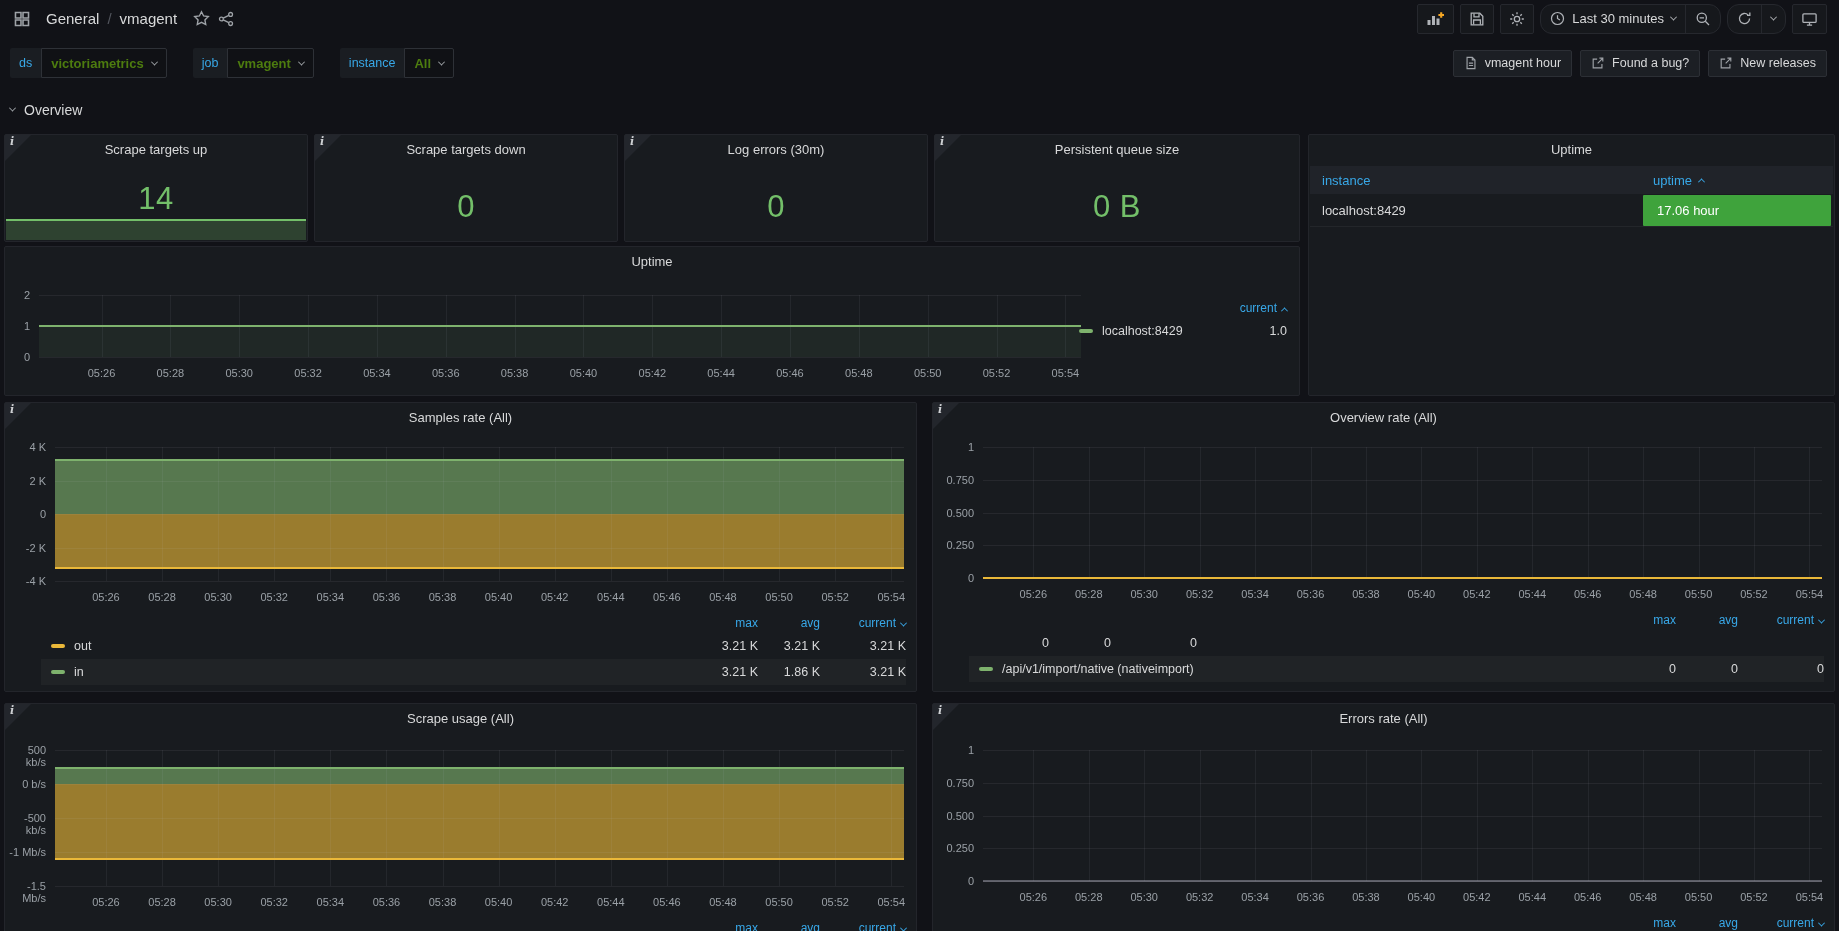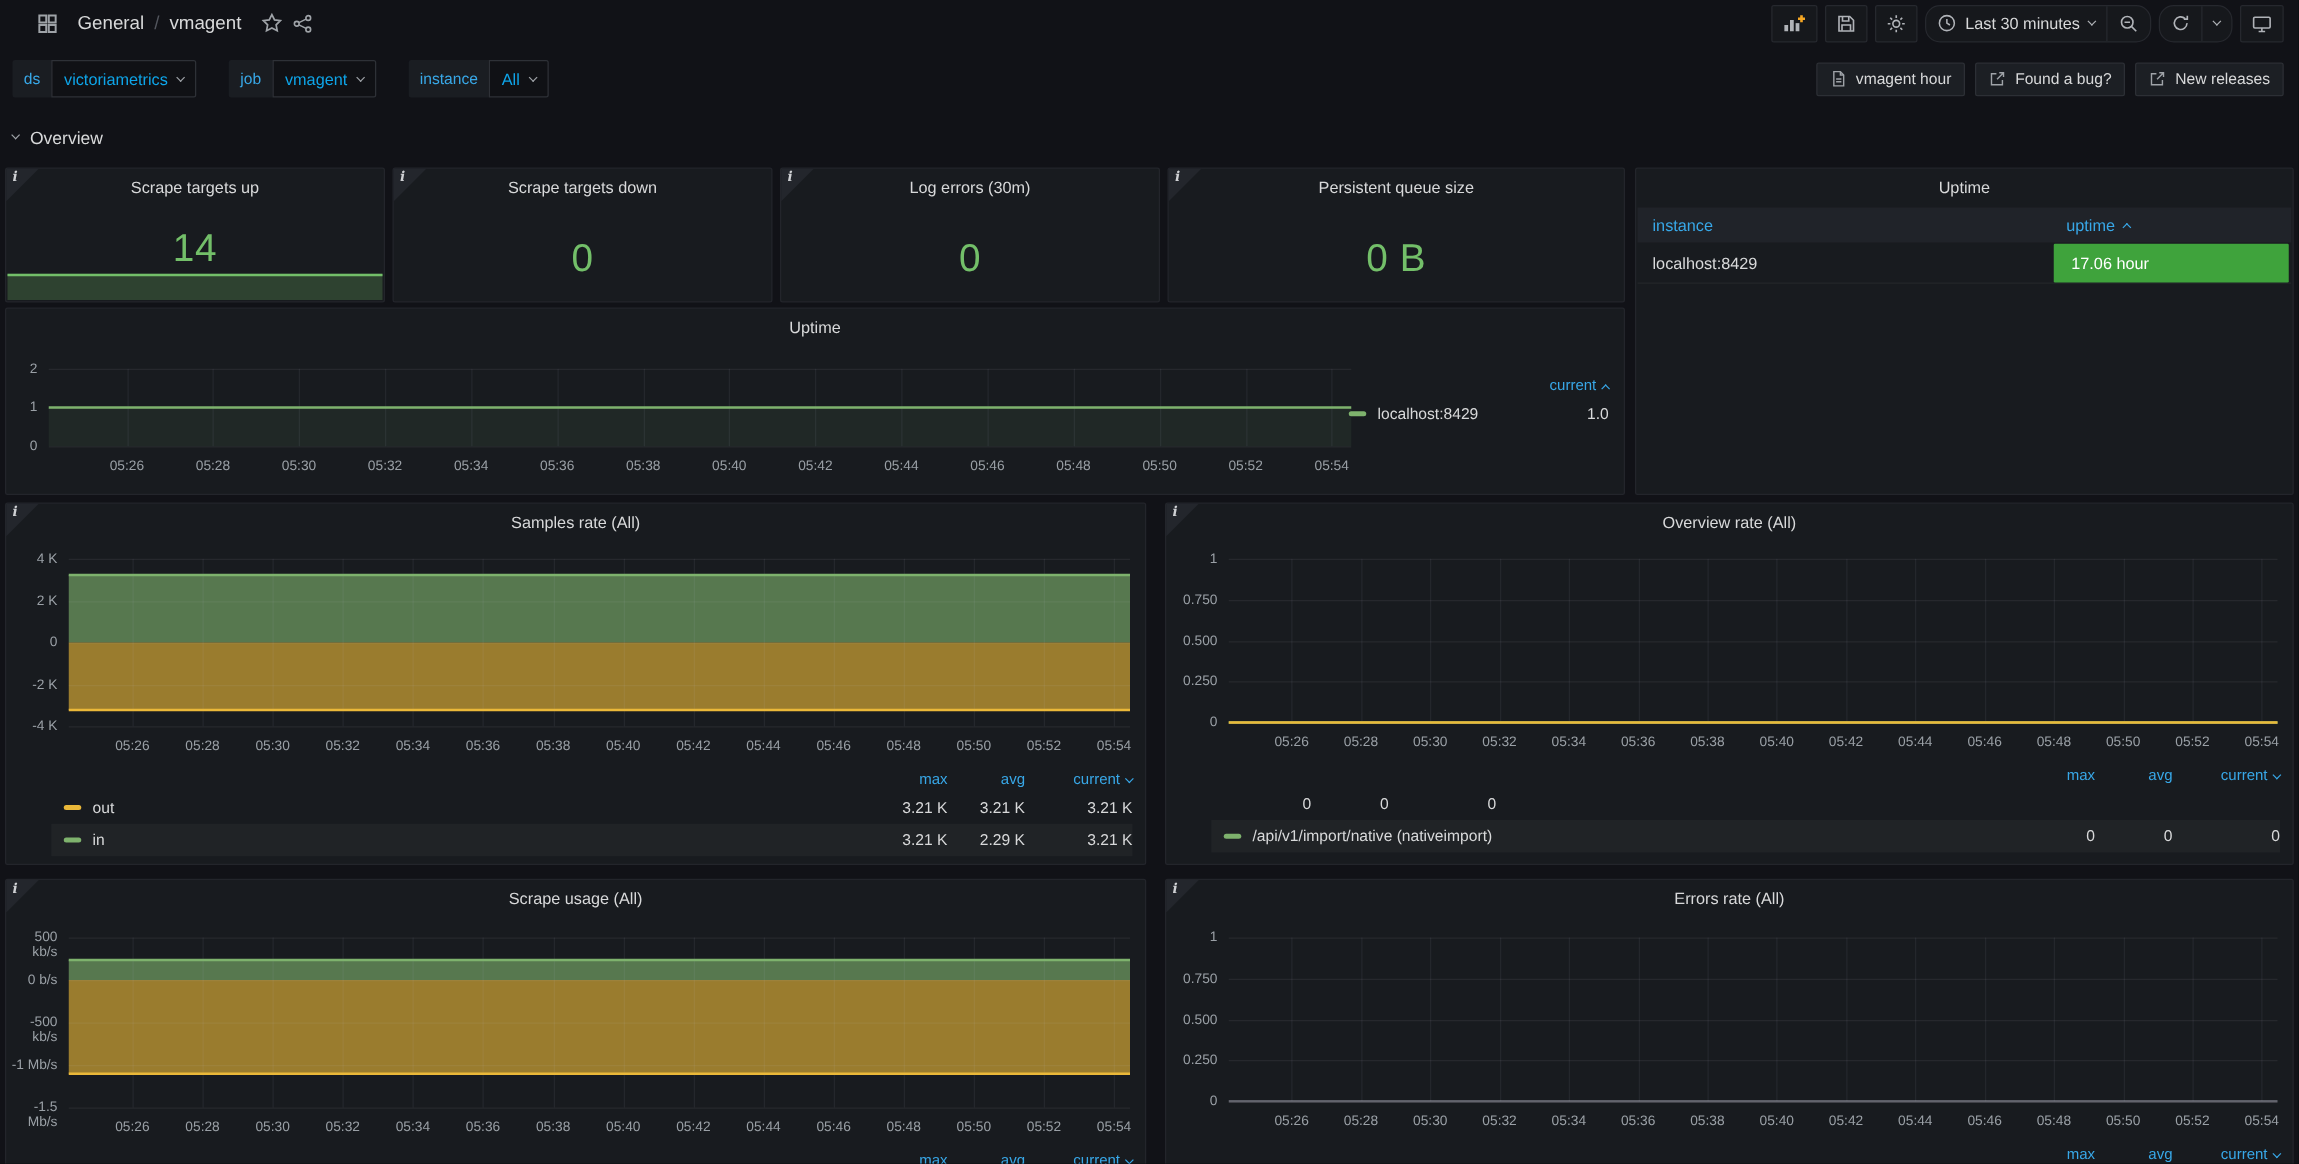--- a/index.html
+++ b/index.html
@@ -7,42 +7,42 @@
   .app {
     position:relative; width:1839px; height:931px; overflow:hidden;
     background:#111217; font-family:"Liberation Sans", sans-serif;
     color:#d8d9da; -webkit-font-smoothing:antialiased;
   }
   svg { display:block; }
   .icon { color:#9fa3a8; }
   button { background:none; border:none; color:inherit; font-family:inherit; cursor:pointer; }
 
   
-  .nav { position:absolute; top:0; left:0; right:0; height:37px; display:flex; align-items:center; justify-content:space-between; padding:0 12px;margin-left:16px; }
+  .nav { position:absolute; top:0; left:0; right:0; height:37px; display:flex; align-items:center; justify-content:space-between; padding:0 12px; }
   .nav-left { display:flex; align-items:center; gap:14px; }
   .breadcrumb { display:flex; align-items:center; gap:8px; font-size:15px; }
   .bc-sep { color:#53565e; }
   .nav-right { display:flex; align-items:center; gap:6px; }
   .tool-btn { display:flex; align-items:center; gap:7px; height:30px; padding:0 8px; background:#16181c; border:1px solid #26282e; border-radius:2px; color:#b0b3b8; font-size:13px; }
   .tool-btn.plain { background:transparent; border-color:transparent; }
   .tool-group { display:flex; align-items:stretch; background:#16181c; border:1px solid #26282e; border-radius:12px; }
   .tool-group .seg { display:flex; align-items:center; gap:7px; padding:0 9px; height:28px; color:#b0b3b8; font-size:13px; }
   .tool-group .seg + .seg { border-left:1px solid #26282e; }
   .time-text { color:#d8d9da; }
 
   
   .chev { display:inline-block; width:5px; height:5px; border-right:1.5px solid currentColor; border-bottom:1.5px solid currentColor; transform:rotate(45deg) translate(-1px,-1px); }
   .chev.up { transform:rotate(-135deg) translate(-1px,-1px); }
 
   
   .subnav { position:absolute; top:44px; left:0; right:0; height:38px; display:flex; align-items:center; justify-content:space-between; padding:0 12px 0 10px; }
   .var-list { display:flex; align-items:center; gap:26px; }
   .var-group { display:flex; align-items:stretch; }
   .var-label { display:flex; align-items:center; padding:0 9px; height:30px; background:#1a1d22; color:#38a8e8; font-size:12.5px; font-weight:500; border-radius:2px 0 0 2px; }
-  .var-value { display:flex; align-items:center; gap:8px; padding:0 9px; height:30px; background:#101115; border:1px solid #2e3137; color:#0ea5e9; font-size:13px; border-radius:0 2px 2px 0; }
+  .var-value { display:flex; align-items:center; gap:8px; padding:0 9px; height:30px; background:#101115; border:1px solid #2e3137; color:#4d7c0f; font-size:13px; border-radius:0 2px 2px 0;font-weight:bold; }
   .link-list { display:flex; align-items:center; gap:8px; }
   .link-btn { display:flex; align-items:center; gap:7px; height:27px; padding:0 10px; background:#1c1f24; border:1px solid #2c2f35; border-radius:2px; color:#d8d9da; font-size:12.5px; }
 
   
   .row-head { position:absolute; top:98px; left:10px; display:flex; align-items:center; gap:9px; font-size:14px; font-weight:500; color:#d8d9da; cursor:pointer; height:24px; }
 
   
   .panel { position:absolute; background:#181b1f; border:1px solid #23252b; border-radius:2px; }
   .panel-title { position:relative; text-align:center; font-size:13px; font-weight:500; color:#d8d9da; padding-top:7px; cursor:pointer; z-index:3; }
   .info-corner { position:absolute; top:0; left:0; width:0; height:0; border-top:26px solid #23262c; border-right:26px solid transparent; cursor:pointer; z-index:4; }
@@ -388,21 +388,21 @@
         </div>
         <div class="lg-row">
           <div class="lg-name"><div class="dash" style="background: rgb(234, 184, 57);"></div>out</div>
           <div class="lg-val" style="width: 70px;">3.21 K</div>
           <div class="lg-val" style="width: 62px;">3.21 K</div>
           <div class="lg-val" style="width: 86px;">3.21 K</div>
         </div>
         <div class="lg-row stripe">
           <div class="lg-name"><div class="dash" style="background: rgb(126, 178, 109);"></div>in</div>
           <div class="lg-val" style="width: 70px;">3.21 K</div>
-          <div class="lg-val" style="width: 62px;">2.29 K</div>
+          <div class="lg-val" style="width: 62px;">1.86 K</div>
           <div class="lg-val" style="width: 86px;">3.21 K</div>
         </div>
       </div>
     </div>
 
   <div class="panel" style="left:932px;top:402px;width:903px;height:290px">
     <div class="info-corner">
         <i>i</i>
       </div>
     <div class="panel-title">Overview rate (All)</div>

